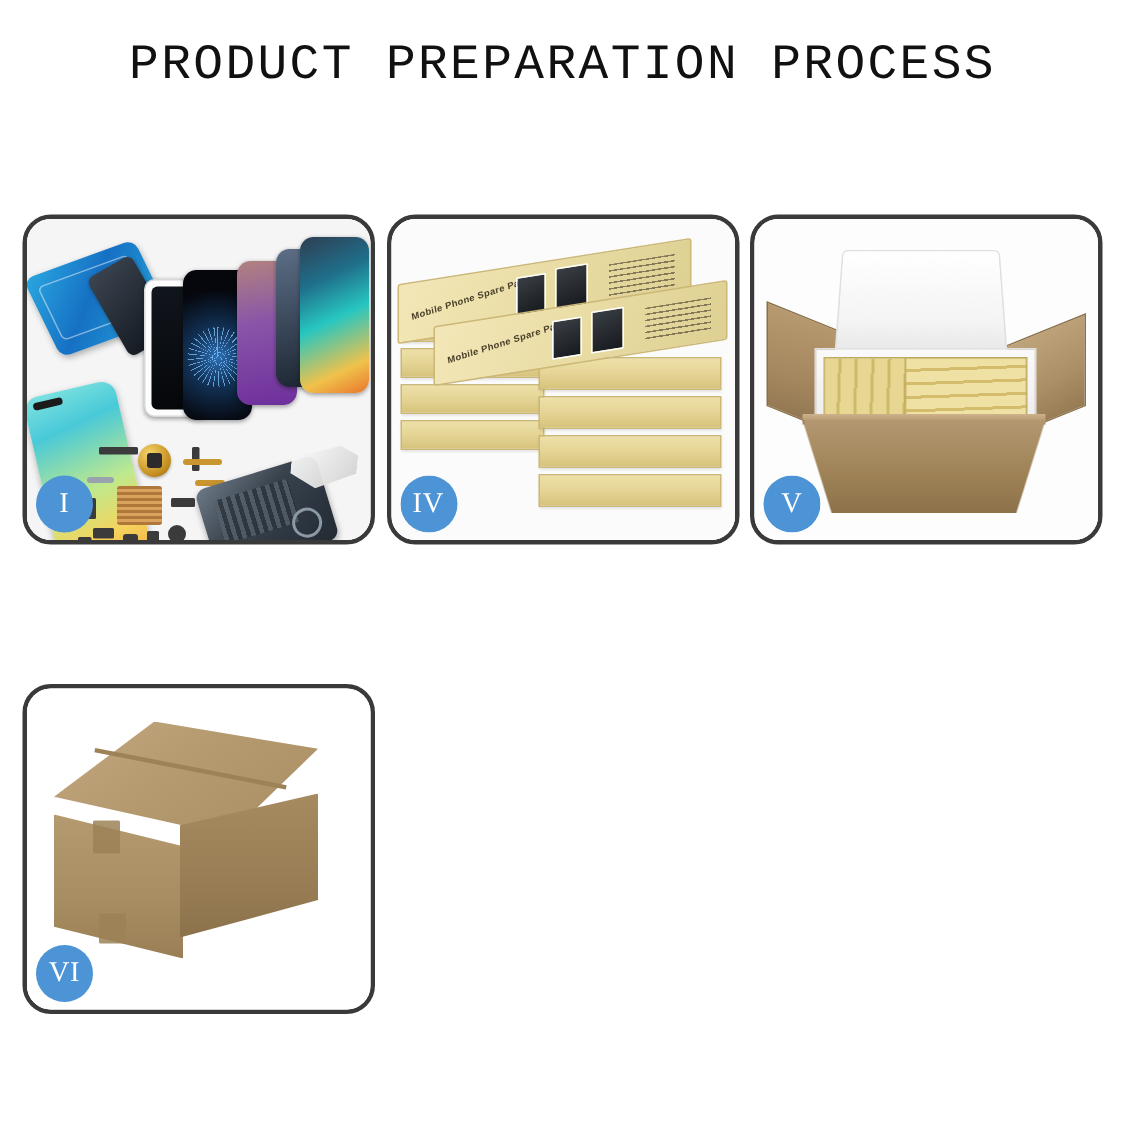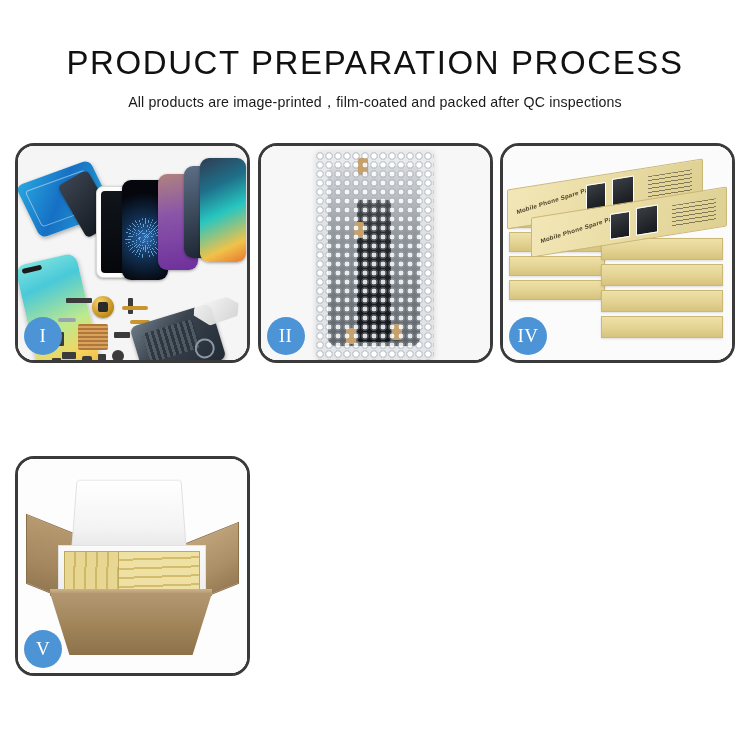--- a/index.html
+++ b/index.html
@@ -7,26 +7,26 @@
     width: 750px; height: 750px;
     background: #ffffff;
     font-family: "Liberation Sans", sans-serif;
     overflow: hidden;
   }
   .page { position: relative; width: 750px; height: 750px; background: #fff; }
 
   
   .header { position: absolute; left: 0; top: 0; width: 750px; text-align: center; }
   .title {
-    margin-top: 44px;
+    margin-top: 25px;
     font-size: 33px;
     letter-spacing: 1.6px;
     font-weight: 400;
     color: #111111;
-    font-family: Liberation Sans, sans-serif;
+    font-family: Liberation Mono, monospace;
     white-space: nowrap;
   }
   .subtitle {
     margin-top: 11px;
     font-size: 14.2px;
     color: #1a1a1a;
     letter-spacing: 0.15px;
     white-space: nowrap;
   }
 
@@ -366,21 +366,20 @@
     position:absolute; background:#9c8157; opacity:.85; border-radius:1px;
   }
 </style>
 </head>
 <body>
 
 <div class="page">
 
   <div class="header">
     <div class="title">PRODUCT PREPARATION PROCESS</div>
-    <div class="subtitle">All products are image-printed，film-coated and packed after QC inspections</div>
   </div>
 
   <div class="grid">
 
     <div class="panel">
       <div class="panel-inner">
         <div class="p1">
           <div class="phone ph-a"></div>
           <div class="phone ph-b"></div>
           <div class="phone ph-c"></div>
@@ -408,37 +407,20 @@
           <div class="flex-cable" style="left:112px; top:174px; width:20px;"></div>
           <div class="flex-cable" style="left:40px; top:172px; width:18px; background:#9aa3ad;"></div>
 
           <div class="ph-shell"></div>
           <div class="tweezer"></div>
         </div>
       </div>
       <div class="badge">I</div>
     </div>
 
-    <div class="panel">
-      <div class="panel-inner">
-        <div class="p2">
-          <div class="bubblebag">
-            <div class="bb-screen">
-              <div class="bb-dark"></div>
-            </div>
-            <div class="bb-tape" style="left:42px; top:6px;"></div>
-            <div class="bb-tape" style="left:38px; top:70px;"></div>
-            <div class="bb-tape" style="left:30px; top:176px;"></div>
-            <div class="bb-tape" style="left:76px; top:172px;"></div>
-            <div class="bb-overlay"></div>
-          </div>
-        </div>
-      </div>
-      <div class="badge">II</div>
-    </div>
 
 
     <div class="panel">
       <div class="panel-inner">
         <div class="p4">
 
           <div class="stackbox" style="left:6px; top:62px; width:96px; height:20px;"></div>
           <div class="stackbox" style="left:6px; top:86px; width:96px; height:20px;"></div>
           <div class="stackbox" style="left:6px; top:110px; width:96px; height:20px;"></div>
           <div class="stackbox" style="left:6px; top:134px; width:96px; height:20px;"></div>
@@ -476,15 +458,28 @@
           <div class="c5-foambody"></div>
           <div class="c5-yellow"></div>
           <div class="c5-yellow2"></div>
           <div class="c5-rim"></div>
           <div class="c5-front"></div>
         </div>
       </div>
       <div class="badge">V</div>
     </div>
 
+    <div class="panel">
+      <div class="panel-inner">
+        <div class="p6">
+          <div class="c6-top"></div>
+          <div class="c6-seam"></div>
+          <div class="c6-left"></div>
+          <div class="c6-right"></div>
+          <div class="c6-tape" style="left:44px; top:88px; width:18px; height:22px;"></div>
+          <div class="c6-tape" style="left:48px; top:150px; width:18px; height:20px;"></div>
+        </div>
+      </div>
+      <div class="badge">VI</div>
+    </div>
 
   </div>
 </div>
 
 </body></html>

